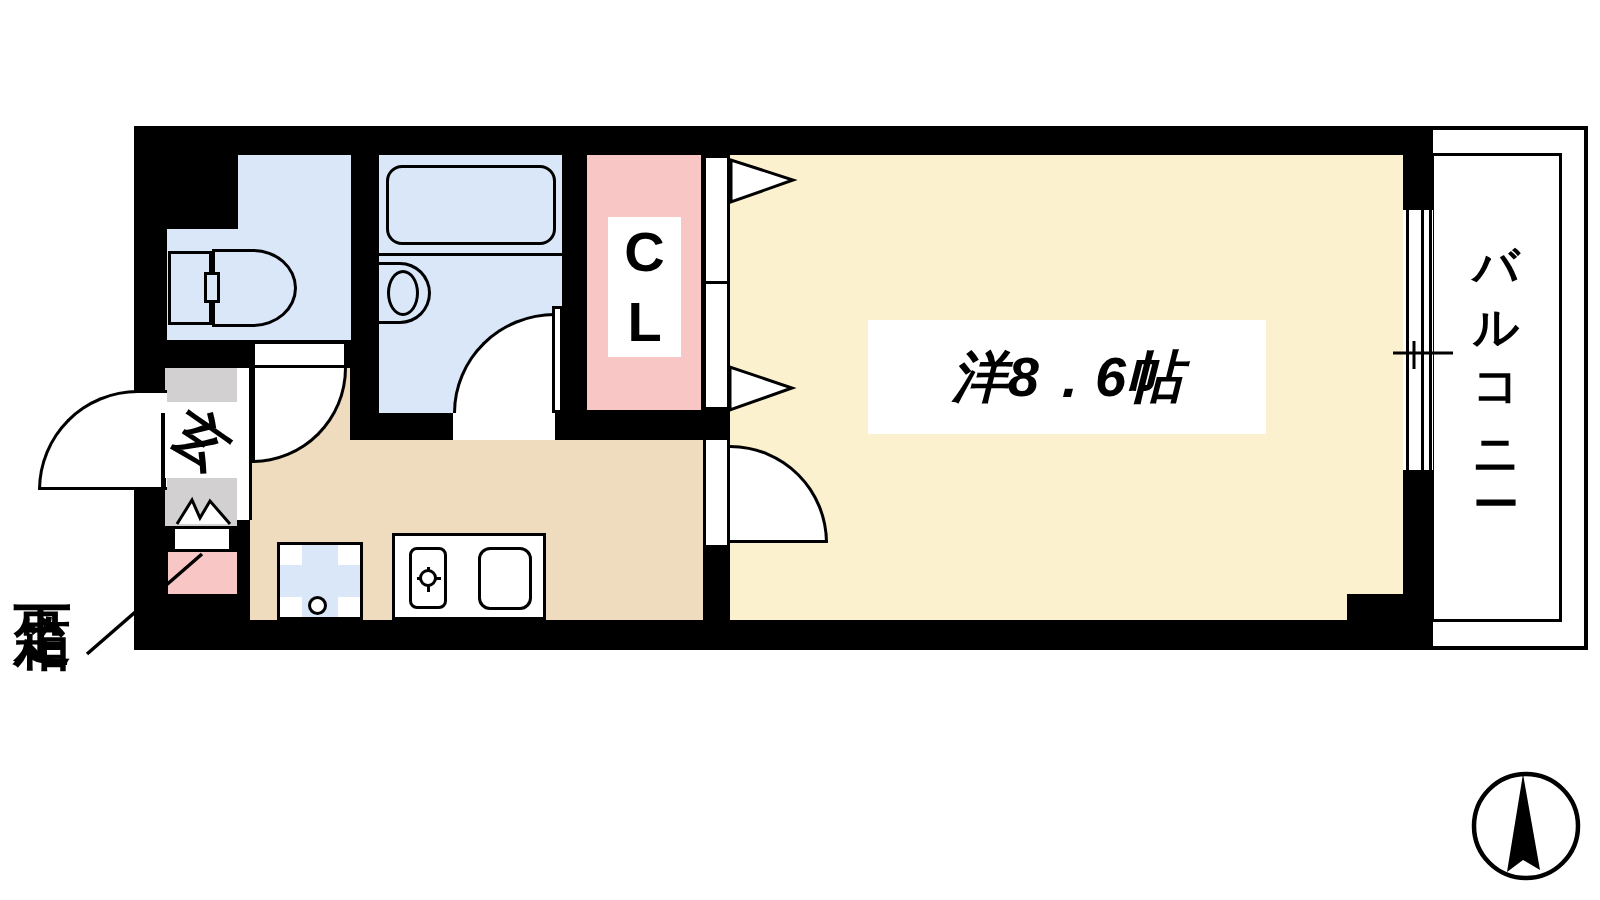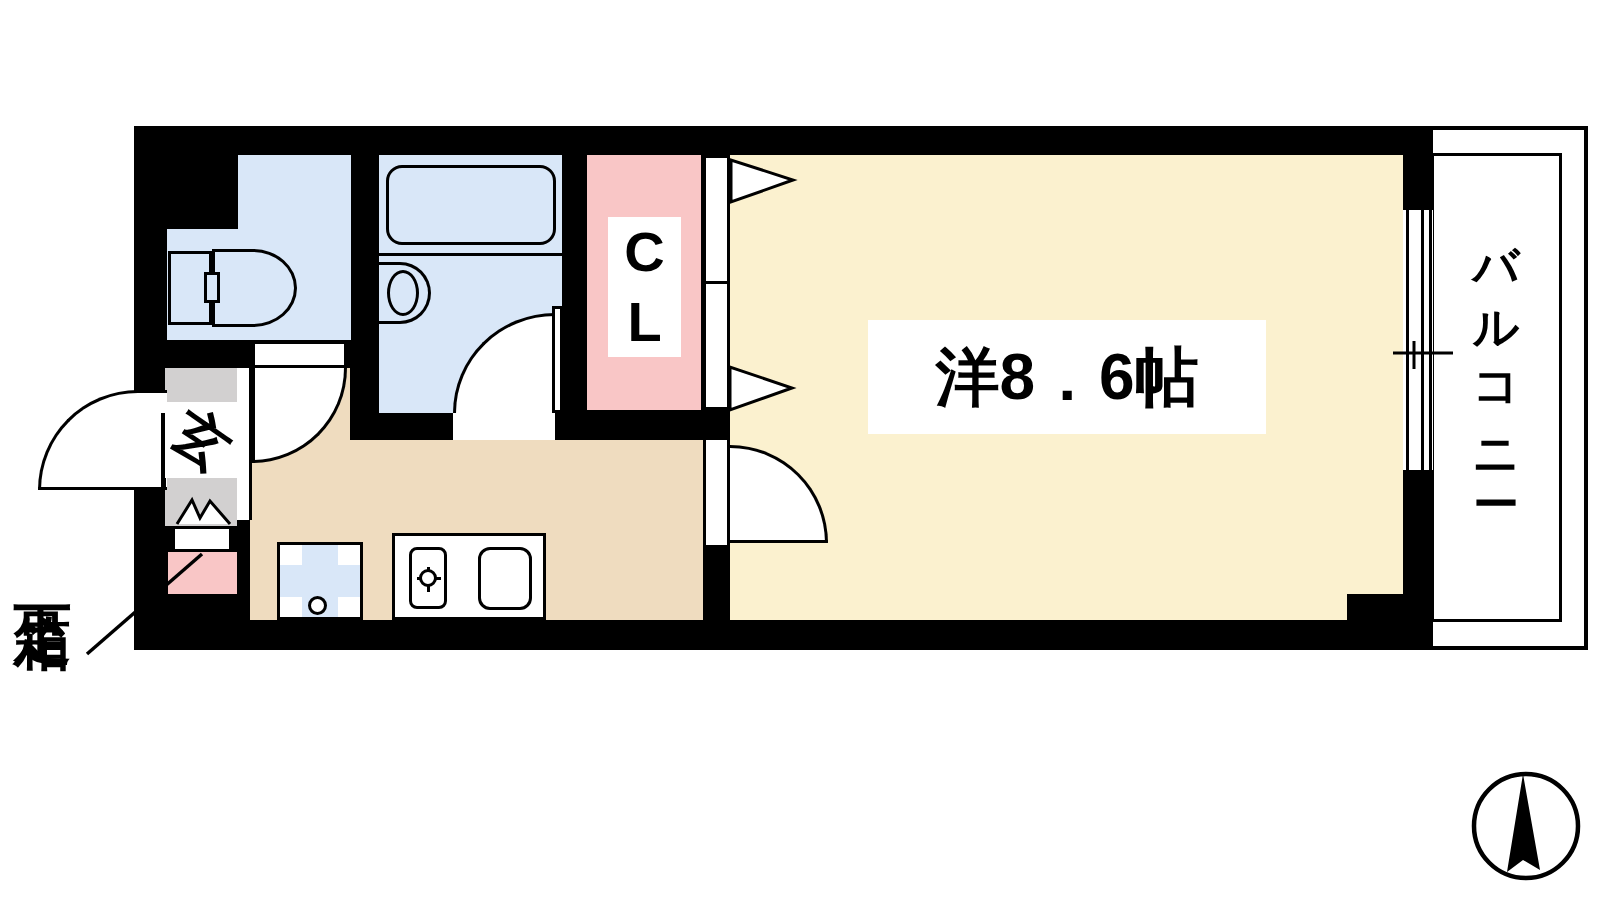--- a/index.html
+++ b/index.html
@@ -93,21 +93,21 @@
   <div class="abs bd white" style="left:308px;top:596px;width:19px;height:19px;border-radius:50%;"></div>
 
   <div class="abs bd white" style="left:392px;top:533px;width:154px;height:87px;"></div>
   <div class="abs bd" style="left:409px;top:547px;width:38px;height:62px;border-radius:8px;"></div>
   <div class="abs wall" style="left:417px;top:577px;width:24px;height:3px;"></div>
   <div class="abs wall" style="left:427px;top:567px;width:3px;height:25px;"></div>
   <div class="abs bd white" style="left:419px;top:569px;width:18px;height:18px;border-radius:50%;"></div>
   <div class="abs bd white" style="left:478px;top:547px;width:54px;height:63px;border-radius:12px;"></div>
 
   <div class="abs labelbox" style="left:868px;top:320px;width:398px;height:114px;">
-    <span class="jtxt" style="font-size:64px;">洋8．6帖</span>
+    <span class="jtxt" style="font-size:56px;font-style:italic;">洋8．6帖</span>
   </div>
 
   <div class="abs labelbox" style="left:608px;top:217px;width:73px;height:140px;flex-direction:column;">
     <span class="jtxt" style="font-size:56px;line-height:70px;">C</span>
     <span class="jtxt" style="font-size:56px;line-height:70px;">L</span>
   </div>
 
   <div class="abs labelbox" style="left:165px;top:402px;width:72px;height:76px;">
     <span class="jtxt" style="font-size:56px;transform:rotate(35deg);display:inline-block;">玄</span>
   </div>

